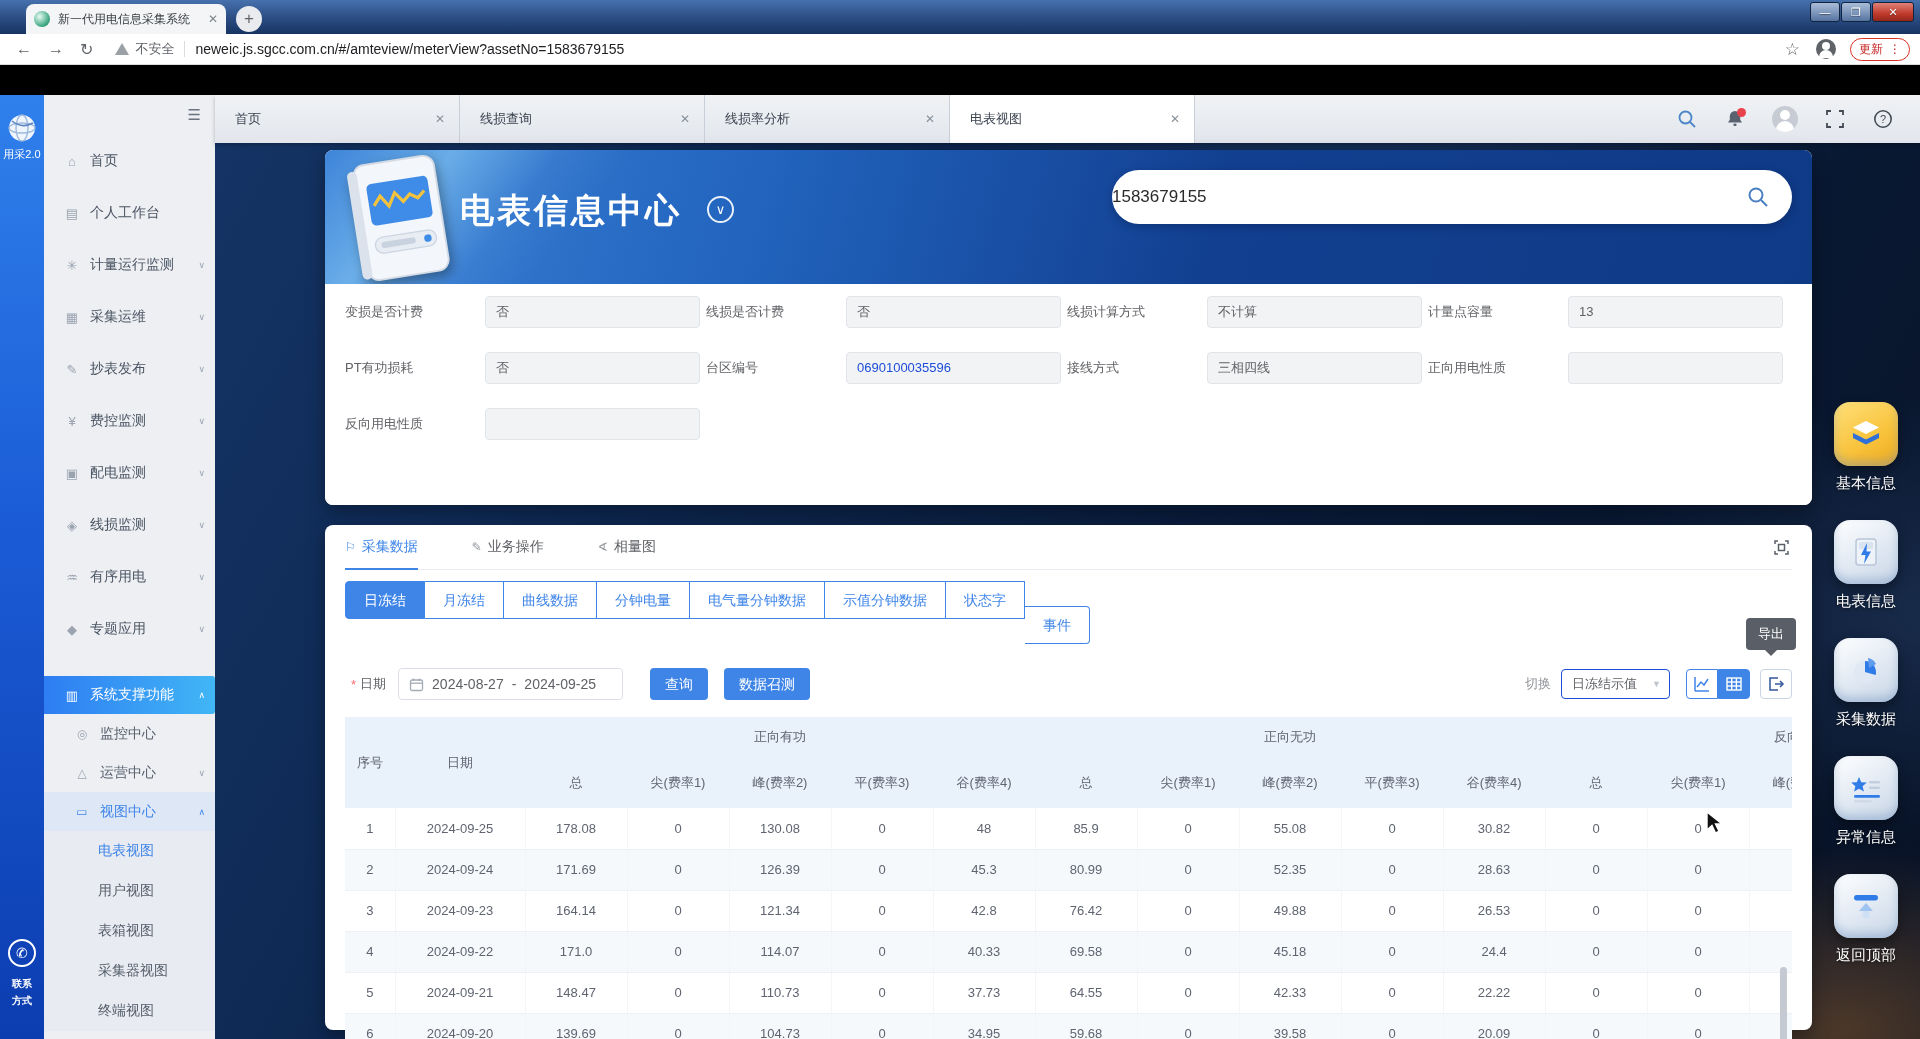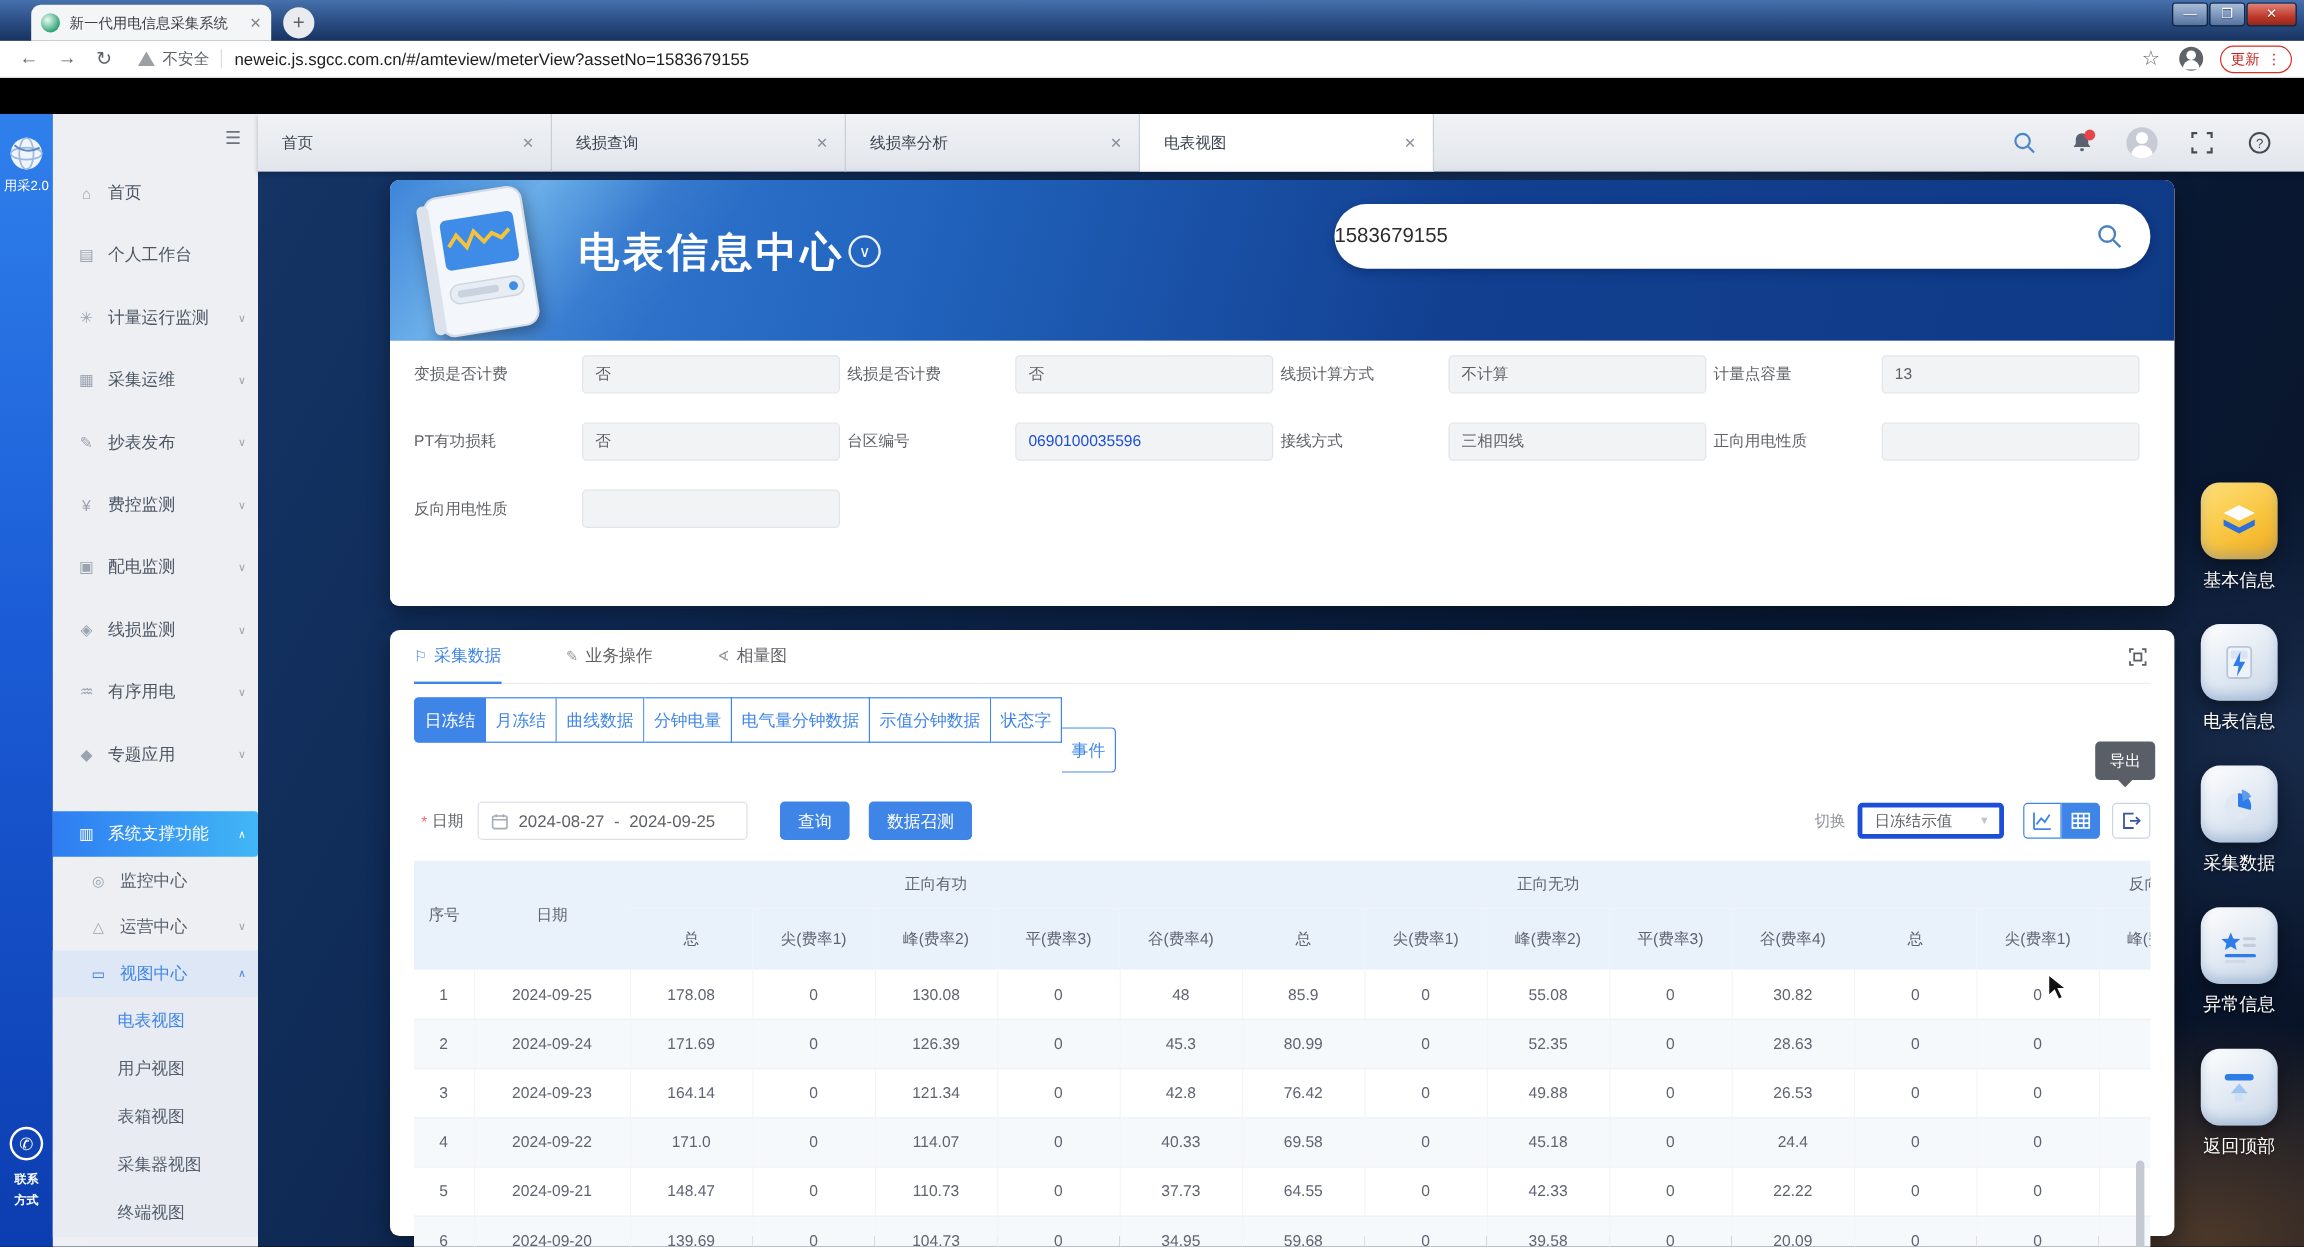--- a/index.html
+++ b/index.html
@@ -103,21 +103,21 @@
   .avatar-circ:after { content:""; position:absolute; left:4px; top:15px; width:18px; height:11px; border-radius:9px 9px 0 0; background:#fff; }
 
   
   .hero-card { position:absolute; left:110px; top:55px; width:1487px; height:355px;
     border-radius:8px; overflow:hidden; background:#fff; box-shadow:0 6px 18px rgba(0,0,0,.35); }
   .hero { position:absolute; left:0; top:0; width:1487px; height:134px; overflow:hidden;
     background:linear-gradient(105deg,#3b82d8 0%,#2163bd 30%,#123f90 60%,#0f3a86 100%); }
   .hero:before { content:""; position:absolute; left:-60px; top:-20px; width:360px; height:200px;
     transform:skewX(-18deg);
     background:linear-gradient(115deg,rgba(150,215,250,0) 8%,rgba(150,215,250,.55) 38%,rgba(120,180,235,.12) 62%,transparent 78%); }
-  .hero-title { position:absolute; left:135px; top:38px; color:#fff; font-size:34px; font-weight:600; letter-spacing:3px;margin-left:22px; }
+  .hero-title { position:absolute; left:135px; top:38px; color:#fff; font-size:34px; font-weight:600; letter-spacing:3px; }
   .hero-chev { position:absolute; left:382px; top:46px; width:27px; height:27px; border:2px solid rgba(255,255,255,.9);
     border-radius:50%; color:#fff; font-size:13px; text-align:center; line-height:24px; }
   .meter-illu { position:absolute; left:18px; top:0px; width:118px; height:142px; filter:drop-shadow(3px 5px 6px rgba(0,0,0,.35)); }
   .hero-search { position:absolute; left:787px; top:20px; width:680px; height:54px; background:#fff;
     border-radius:27px; display:flex; align-items:center; box-shadow:0 3px 8px rgba(0,20,60,.3); }
   .hero-search input { border:none; outline:none; flex:1; font-size:17px; color:#2b2b2b;
     font-family:"Liberation Sans",sans-serif; background:transparent; }
   .hero-search svg { margin-right:22px; }
 
   .form-area { position:absolute; left:0; top:134px; width:1487px; height:221px; background:#fff; }
@@ -134,39 +134,39 @@
     border-radius:8px; padding:0 20px; box-shadow:0 6px 18px rgba(0,0,0,.35); }
   .section-tabs { height:45px; display:flex; align-items:center; border-bottom:1px solid #e9edf2; position:relative; }
   .sec-tab { display:flex; align-items:center; margin-right:54px; font-size:14px; color:#606266; height:100%; position:relative; }
   .sec-tab .sec-ico { font-size:12px; margin-right:6px; color:#909399; }
   .sec-tab.active { color:#3f85e8; }
   .sec-tab.active .sec-ico { color:#3f85e8; }
   .sec-tab.active:after { content:""; position:absolute; left:0; right:0; bottom:-1px; height:2px; background:#3f85e8; }
   .expand-ico { position:absolute; right:2px; top:14px; width:17px; height:17px; }
 
   .data-tabs { margin-top:11px; display:flex; }
-  .dt-btn { height:38px; padding:0 8px; border:1px solid #3f85e8; border-left:none; background:#fff;
+  .dt-btn { height:38px; padding:0 18px; border:1px solid #3f85e8; border-left:none; background:#fff;
     color:#3f85e8; font-size:14px; line-height:36px; white-space:nowrap; }
   .dt-btn:first-child { border-left:1px solid #3f85e8; border-radius:4px 0 0 4px; }
   .dt-btn:last-child { border-radius:0 4px 4px 0;margin-top:25px; }
   .dt-btn.active { background:#3f85e8; color:#fff; }
 
   .filter-row { margin-top:24px; height:32px; display:flex; align-items:center; position:relative; }
   .req-star { color:#f56c6c; font-size:13px; margin:0 4px 0 6px; }
   .date-label { font-size:13px; color:#606266; margin-right:12px; }
   .date-box { width:225px; height:32px; border:1px solid #dcdfe6; border-radius:4px; display:flex;
     align-items:center; font-size:14px; color:#606266; }
   .date-box .cal { margin:0 8px 0 10px; }
   .date-box span { margin-right:8px; }
   .btn-primary { height:32px; padding:0 15px; background:#3f85e8; border-radius:4px; color:#fff;
     font-size:14px; line-height:32px; margin-left:27px; }
   .btn-primary.second { margin-left:16px; }
   .filter-right { margin-left:auto; display:flex; align-items:center; }
   .switch-label { font-size:13px; color:#909399; margin-right:10px; }
-  .select-box { width:122px; height:30px; border:4px solid #1d4ed8; border-radius:4px; display:flex;
+  .select-box { width:109px; height:30px; border:1px solid #1d4ed8; border-radius:4px; display:flex;
     align-items:center; font-size:13px; color:#606266; padding:0 8px 0 10px; }
   .select-box .caret { margin-left:auto; color:#c0c4cc; font-size:9px; }
   .toggle-group { display:flex; margin-left:16px; }
   .tg-btn { width:32px; height:30px; border:1px solid #3f85e8; display:flex; align-items:center; justify-content:center; background:#fff; }
   .tg-btn:first-child { border-radius:4px 0 0 4px; }
   .tg-btn.active { background:#3f85e8; border-radius:0 4px 4px 0; }
   .export-btn { width:32px; height:30px; border:1px solid #c9d4e4; border-radius:4px; margin-left:10px;
     display:flex; align-items:center; justify-content:center; background:#fff; }
   .tooltip { position:absolute; right:-4px; top:-50px; background:#5a5e66; color:#fff; font-size:13px;
     padding:7px 12px; border-radius:4px; }

